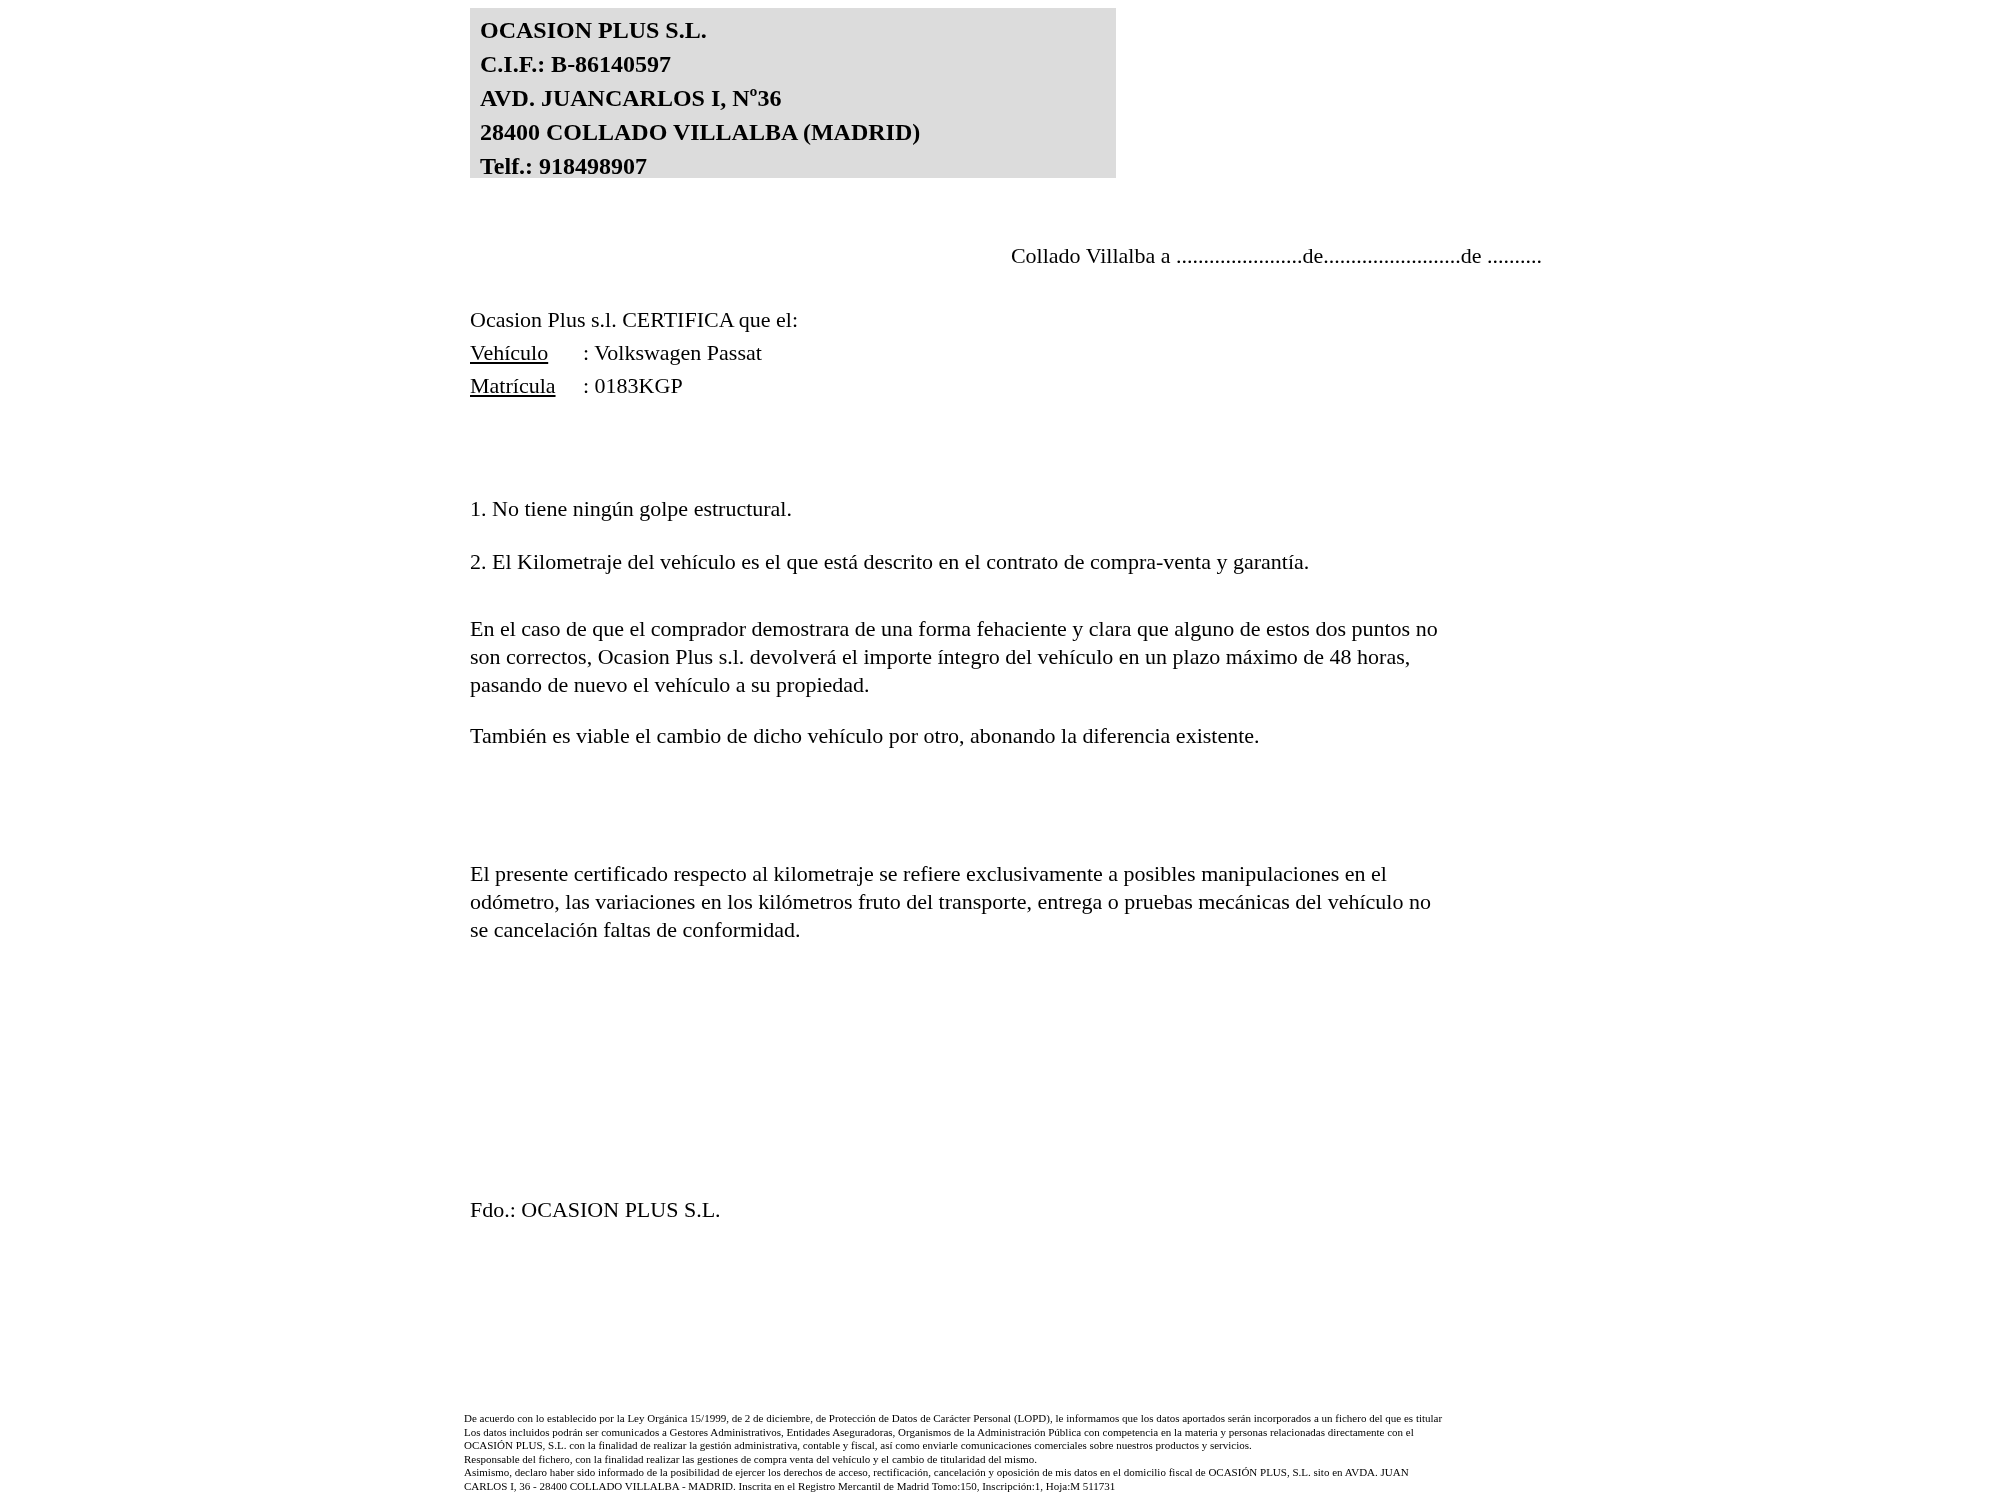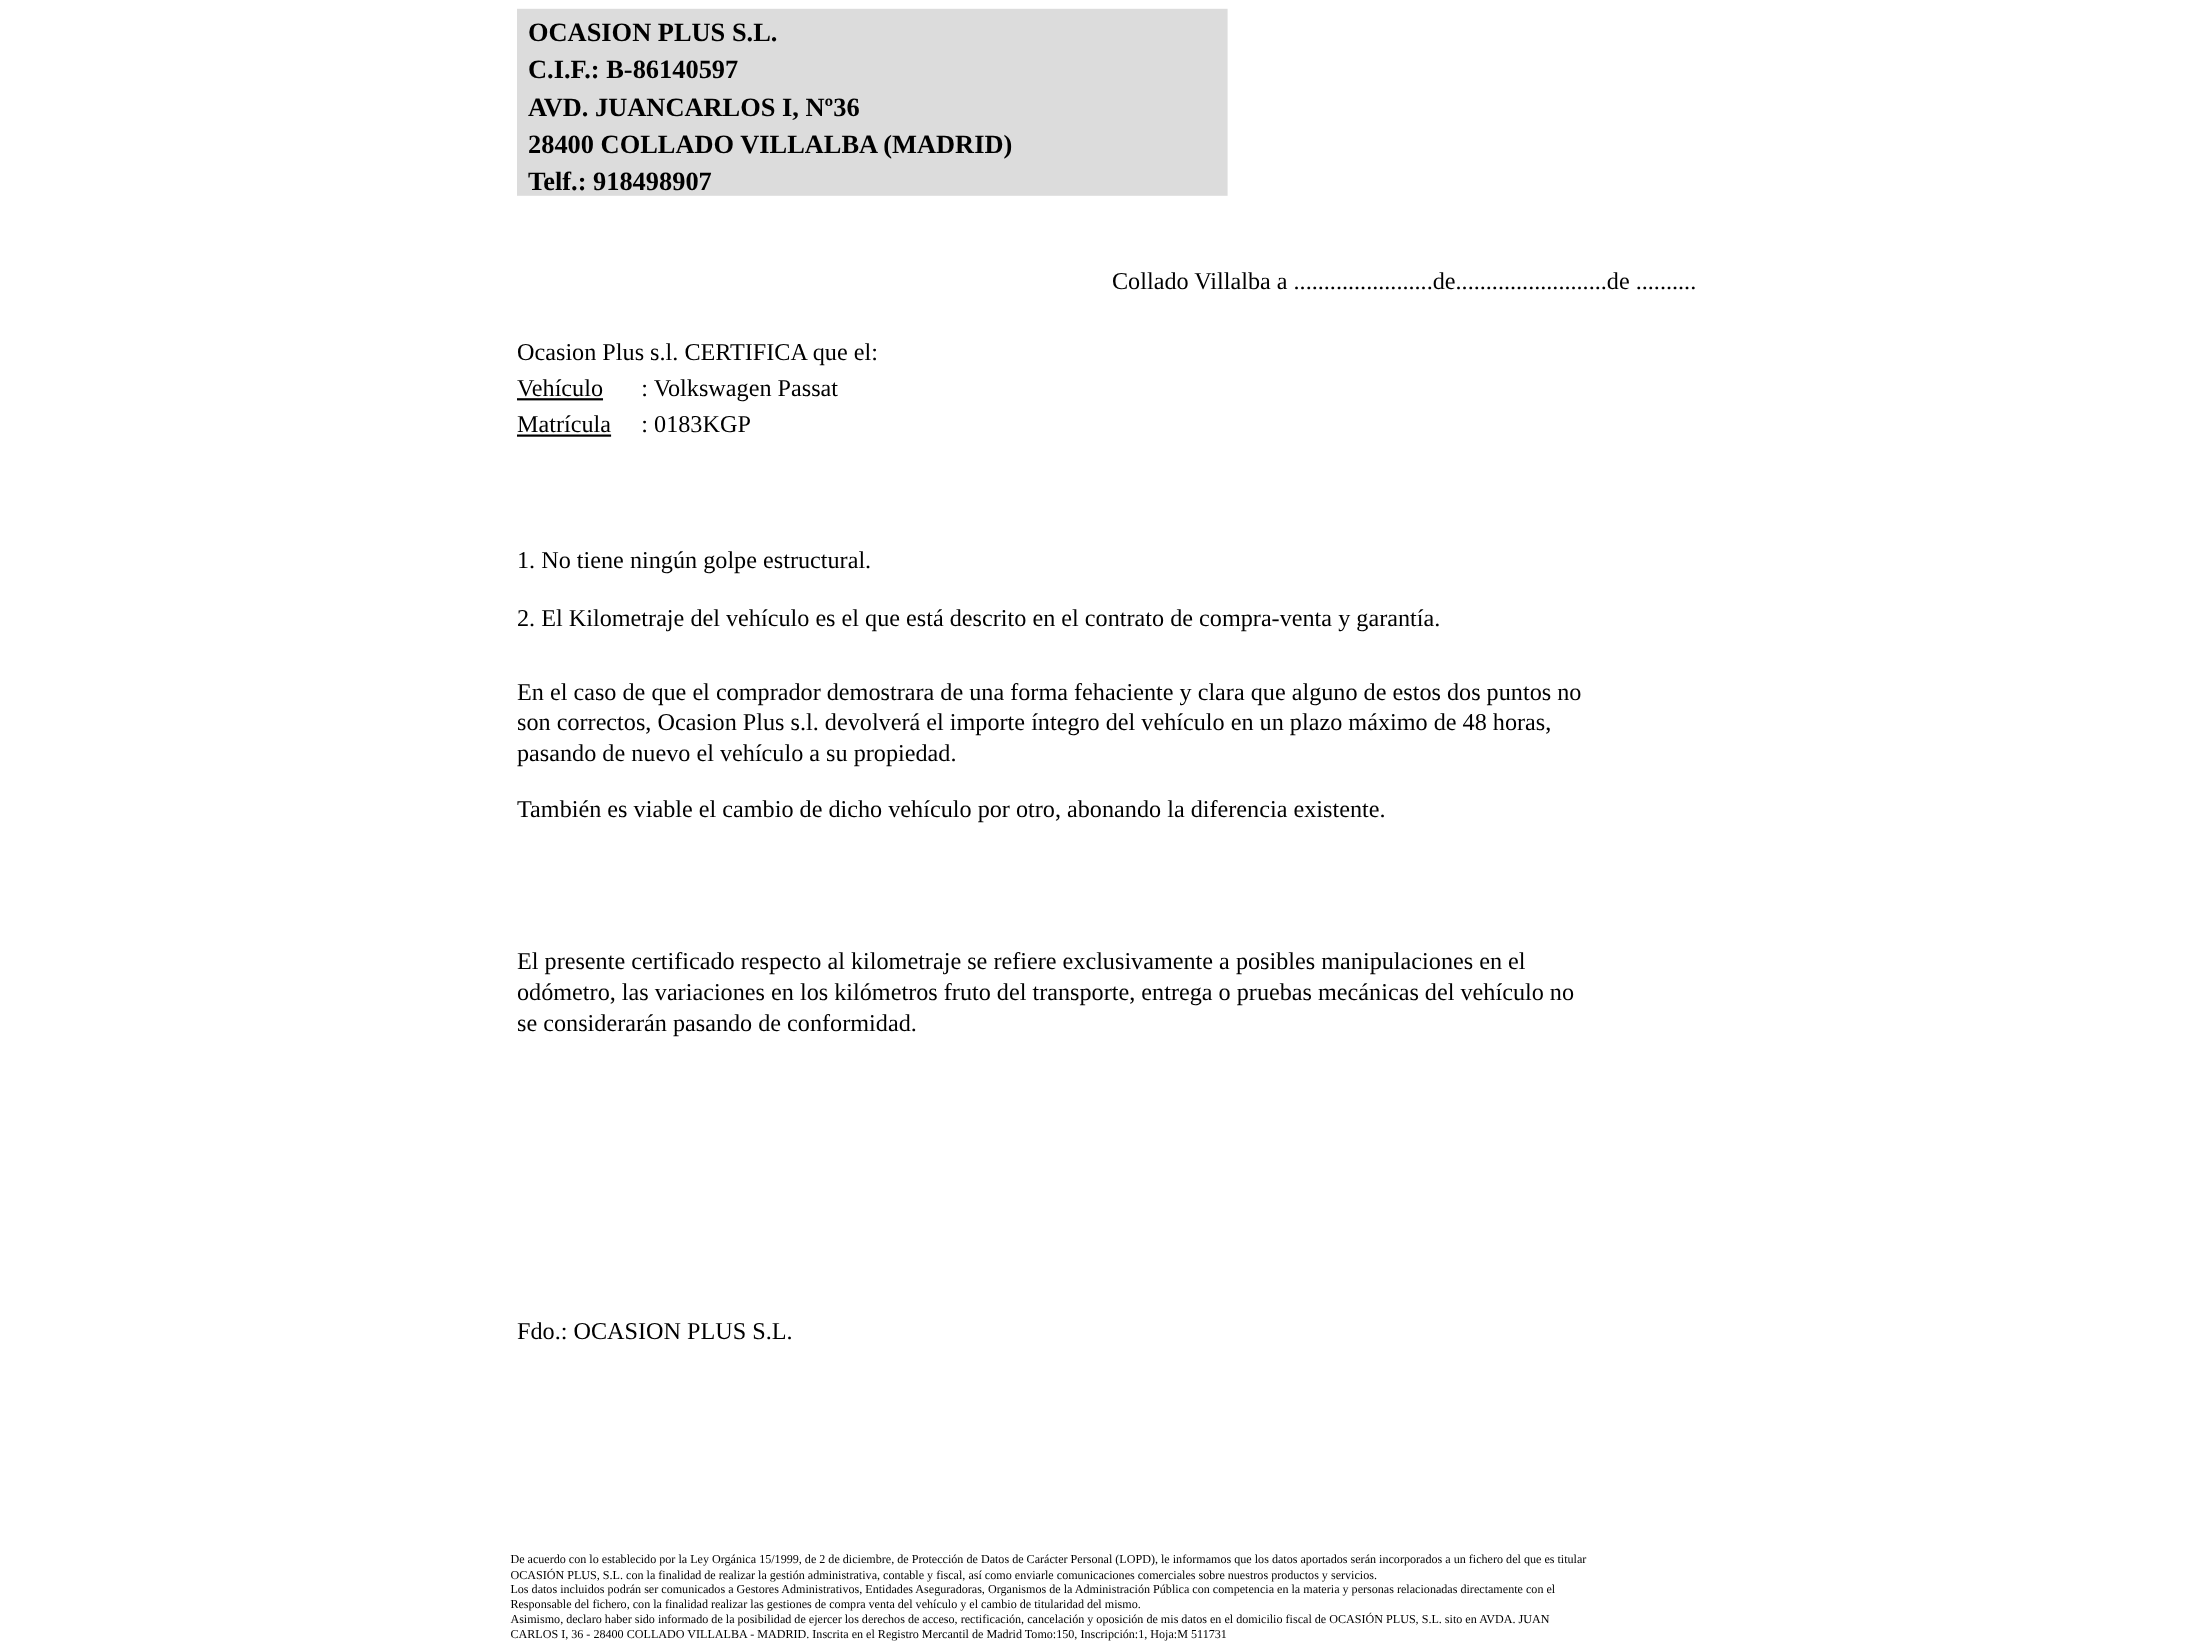--- a/index.html
+++ b/index.html
@@ -108,27 +108,27 @@
   </div>
 
   <div class="para" style="top:722px">
     <div class="pline">También es viable el cambio de dicho vehículo por otro, abonando la diferencia existente.</div>
   </div>
 
 
   <div class="para" style="top:860px">
     <div class="pline">El presente certificado respecto al kilometraje se refiere exclusivamente a posibles manipulaciones en el</div>
     <div class="pline">odómetro, las variaciones en los kilómetros fruto del transporte, entrega o pruebas mecánicas del vehículo no</div>
-    <div class="pline">se considerarán pasando de conformidad.</div>
+    <div class="pline">se cancelación faltas de conformidad.</div>
   </div>
 
   <div class="signature">Fdo.: OCASION PLUS S.L.</div>
 
   <div class="legal">
     <div class="lline">De acuerdo con lo establecido por la Ley Orgánica 15/1999, de 2 de diciembre, de Protección de Datos de Carácter Personal (LOPD), le informamos que los datos aportados serán incorporados a un fichero del que es titular</div>
+    <div class="lline">Los datos incluidos podrán ser comunicados a Gestores Administrativos, Entidades Aseguradoras, Organismos de la Administración Pública con competencia en la materia y personas relacionadas directamente con el</div>
     <div class="lline">OCASIÓN PLUS, S.L. con la finalidad de realizar la gestión administrativa, contable y fiscal, así como enviarle comunicaciones comerciales sobre nuestros productos y servicios.</div>
-    <div class="lline">Los datos incluidos podrán ser comunicados a Gestores Administrativos, Entidades Aseguradoras, Organismos de la Administración Pública con competencia en la materia y personas relacionadas directamente con el</div>
     <div class="lline">Responsable del fichero, con la finalidad realizar las gestiones de compra venta del vehículo y el cambio de titularidad del mismo.</div>
     <div class="lline">Asimismo, declaro haber sido informado de la posibilidad de ejercer los derechos de acceso, rectificación, cancelación y oposición de mis datos en el domicilio fiscal de OCASIÓN PLUS, S.L. sito en AVDA. JUAN</div>
     <div class="lline">CARLOS I, 36 - 28400 COLLADO VILLALBA - MADRID. Inscrita en el Registro Mercantil de Madrid Tomo:150, Inscripción:1, Hoja:M 511731</div>
   </div>
 
 </div>
 
 </body></html>

